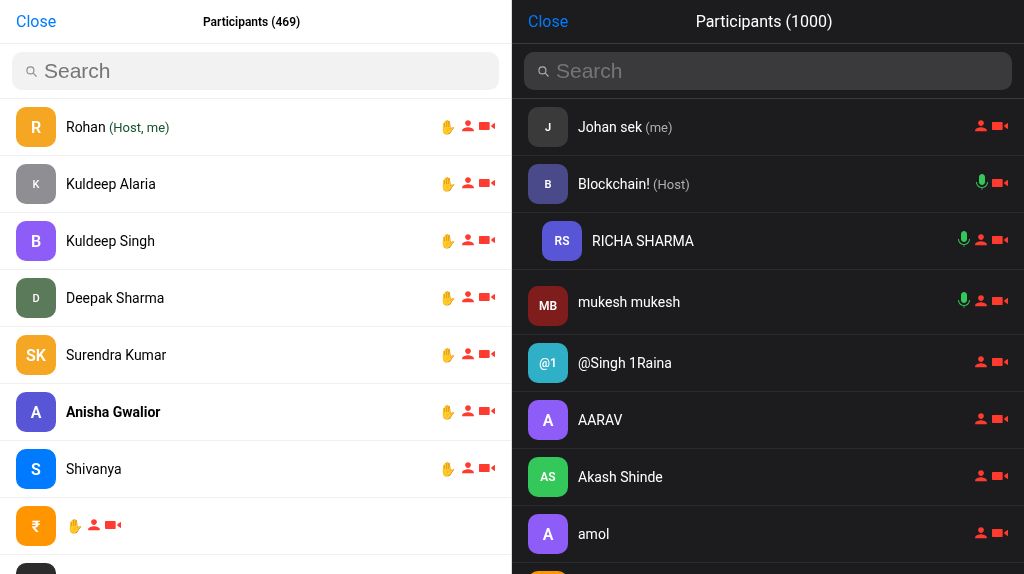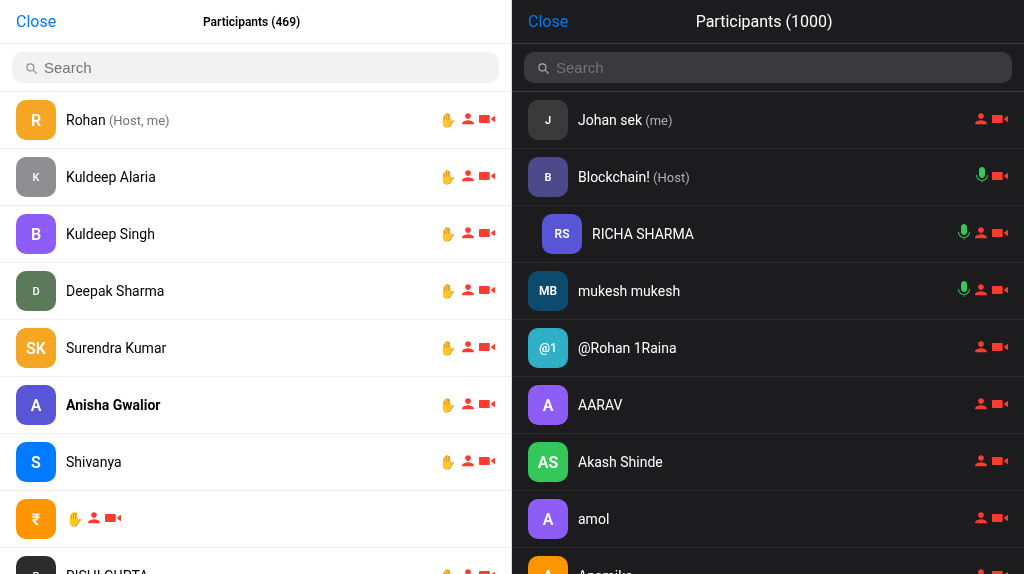--- a/index.html
+++ b/index.html
@@ -52,21 +52,21 @@
     }
     .search-box .search-icon-svg {
       width: 14px;
       height: 14px;
       fill: #8e8e93;
       flex-shrink: 0;
     }
     .search-box input {
       border: none;
       background: transparent;
-      font-size: 15px;
+      font-size: 21px;
       color: #8e8e93;
       outline: none;
       width: 100%;
     }
 
     .participants-list {
       flex: 1;
       overflow-y: auto;
     }
     .participant-item {
@@ -88,21 +88,21 @@
       color: #fff;
       flex-shrink: 0;
       overflow: hidden;
     }
     .participant-name {
       flex: 1;
       font-size: 14px;
       color: #000;
     }
     .participant-name .host-label {
-      color: #737373;
+      color: #14532d;
       font-size: 13px;
       font-weight: 400;
     }
     .participant-name.bold {
       font-weight: 700;
     }
     .participant-icons {
       display: flex;
       align-items: center;
       gap: 4px;
@@ -168,21 +168,21 @@
     }
 
     
     .av-yellow { background: #f5a623; }
     .av-purple { background: #8e5cf7; }
     .av-blue { background: #007AFF; }
     .av-orange { background: #ff9500; }
     .av-gray { background: #8e8e93; }
     .av-indigo { background: #5856d6; }
     .av-rs { background: #5856d6; margin-left: 14px; }
-    .av-mb { background: #0c4a6e; }
+    .av-mb { background: #7f1d1d; margin-top: 8px; }
     .av-at { background: #30b0c7; }
     .av-a-purple { background: #8e5cf7; }
     .av-as { background: #34c759; }
     .av-anamika { background: #ff9500; }
   </style>
 </head>
 <body>
 
 <div class="left-panel">
   <div class="left-header">
@@ -382,21 +382,21 @@
           <span><svg width="14" height="14" viewBox="0 0 24 24" fill="#ff3b30">
               <path d="M12 12c2.7 0 5-2.3 5-5s-2.3-5-5-5-5 2.3-5 5 2.3 5 5 5zm0 2c-3.3 0-10 1.7-10 5v2h20v-2c0-3.3-6.7-5-10-5z"></path>
             </svg></span>
           <span><svg width="16" height="14" viewBox="0 0 24 18" fill="#ff3b30">
               <path d="M15 3H1C0.4 3 0 3.4 0 4v10c0 0.6 0.4 1 1 1h14c0.6 0 1-0.4 1-1V4C16 3.4 15.6 3 15 3zM23.5 4.5l-5 3.5v2l5 3.5c0.3 0.2 0.5 0.1 0.5-0.2V4.7C24 4.4 23.8 4.3 23.5 4.5z"></path>
             </svg></span>
         </div>
       </div>
       <div class="participant-item right-participant-item">
         <div class="avatar av-at" style="font-size: 12px;">@1</div>
-        <div class="participant-name">@Rohan 1Raina</div>
+        <div class="participant-name">@Singh 1Raina</div>
         <div class="participant-icons">
           <span><svg width="14" height="14" viewBox="0 0 24 24" fill="#ff3b30">
               <path d="M12 12c2.7 0 5-2.3 5-5s-2.3-5-5-5-5 2.3-5 5 2.3 5 5 5zm0 2c-3.3 0-10 1.7-10 5v2h20v-2c0-3.3-6.7-5-10-5z"></path>
             </svg></span>
           <span><svg width="16" height="14" viewBox="0 0 24 18" fill="#ff3b30">
               <path d="M15 3H1C0.4 3 0 3.4 0 4v10c0 0.6 0.4 1 1 1h14c0.6 0 1-0.4 1-1V4C16 3.4 15.6 3 15 3zM23.5 4.5l-5 3.5v2l5 3.5c0.3 0.2 0.5 0.1 0.5-0.2V4.7C24 4.4 23.8 4.3 23.5 4.5z"></path>
             </svg></span>
         </div>
       </div>
       <div class="participant-item right-participant-item">
@@ -405,21 +405,21 @@
         <div class="participant-icons">
           <span><svg width="14" height="14" viewBox="0 0 24 24" fill="#ff3b30">
               <path d="M12 12c2.7 0 5-2.3 5-5s-2.3-5-5-5-5 2.3-5 5 2.3 5 5 5zm0 2c-3.3 0-10 1.7-10 5v2h20v-2c0-3.3-6.7-5-10-5z"></path>
             </svg></span>
           <span><svg width="16" height="14" viewBox="0 0 24 18" fill="#ff3b30">
               <path d="M15 3H1C0.4 3 0 3.4 0 4v10c0 0.6 0.4 1 1 1h14c0.6 0 1-0.4 1-1V4C16 3.4 15.6 3 15 3zM23.5 4.5l-5 3.5v2l5 3.5c0.3 0.2 0.5 0.1 0.5-0.2V4.7C24 4.4 23.8 4.3 23.5 4.5z"></path>
             </svg></span>
         </div>
       </div>
       <div class="participant-item right-participant-item">
-        <div class="avatar av-as" style="font-size: 16px; border-radius: 10px;">AS</div>
+        <div class="avatar av-as" style="font-size: 12px; border-radius: 10px;">AS</div>
         <div class="participant-name">Akash Shinde</div>
         <div class="participant-icons">
           <span><svg width="14" height="14" viewBox="0 0 24 24" fill="#ff3b30">
               <path d="M12 12c2.7 0 5-2.3 5-5s-2.3-5-5-5-5 2.3-5 5 2.3 5 5 5zm0 2c-3.3 0-10 1.7-10 5v2h20v-2c0-3.3-6.7-5-10-5z"></path>
             </svg></span>
           <span><svg width="16" height="14" viewBox="0 0 24 18" fill="#ff3b30">
               <path d="M15 3H1C0.4 3 0 3.4 0 4v10c0 0.6 0.4 1 1 1h14c0.6 0 1-0.4 1-1V4C16 3.4 15.6 3 15 3zM23.5 4.5l-5 3.5v2l5 3.5c0.3 0.2 0.5 0.1 0.5-0.2V4.7C24 4.4 23.8 4.3 23.5 4.5z"></path>
             </svg></span>
         </div>
       </div>

